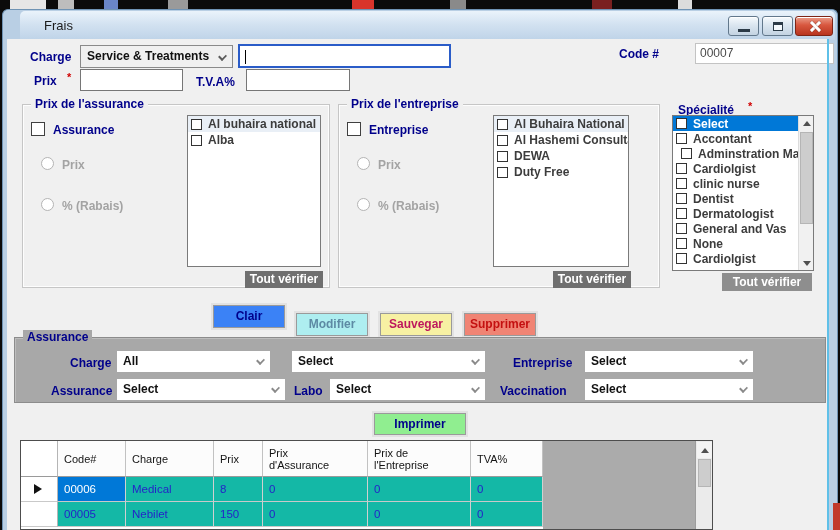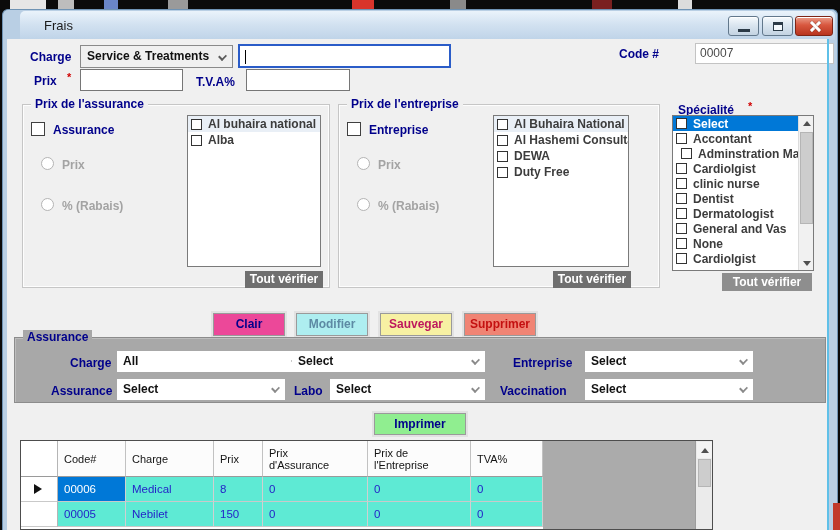--- a/index.html
+++ b/index.html
@@ -99,21 +99,21 @@
   .rech .grouptitle { background:#a8a8a8; }
   .flatcombo { position:absolute; background:#fff; font-size:12px; font-weight:bold; color:#111; padding:3px 18px 0 6px; height:21px; white-space:nowrap; overflow:hidden; cursor:pointer; }
   .flatcombo .chev { top:6px; border-color:#8a8a8a; }
 
   .printbtn { position:absolute; left:374px; top:413px; width:92px; height:22px; background:#90ee90; border:1px solid #9a9a9a; box-shadow:0 0 0 2px #e2e2e2; color:#00008b; font-weight:bold; font-size:12px; text-align:center; line-height:20px; cursor:pointer; }
 
   
   .grid { position:absolute; left:20px; top:440px; width:693px; height:90px; background:#ababab; border:1px solid #4d4d4d; overflow:hidden; }
   .gcell { position:absolute; overflow:hidden; white-space:nowrap; }
   .ghead { background:#fcfcfc; border-right:1px solid #c2c2c2; border-bottom:1px solid #9a9a9a; color:#141414; font-size:11px; display:flex; flex-direction:column; justify-content:center; padding-left:6px; }
-  .gdata { background:#5eead4; border-right:1px solid #d0d0d0; border-bottom:1px solid #c9c9c9; color:#2424c8; font-size:11.5px; display:flex; align-items:center; padding-left:6px; }
+  .gdata { background:#14b8a6; border-right:1px solid #d0d0d0; border-bottom:1px solid #c9c9c9; color:#2424c8; font-size:11.5px; display:flex; align-items:center; padding-left:6px; }
   .gdata.sel { background:#0078d7; color:#fff; }
   .gsel { background:#fff; border-right:1px solid #b5b5b5; border-bottom:1px solid #c9c9c9; }
   .rowarrow { position:absolute; left:13px; top:7px; width:0; height:0; border-top:5px solid transparent; border-bottom:5px solid transparent; border-left:8px solid #111; }
   .gscroll { position:absolute; top:0; right:0; width:17px; height:100%; background:#ebebeb; border-left:1px solid #9d9d9d; }
   .gscroll .arrbox { position:absolute; left:1px; top:1px; width:15px; height:16px; background:#f4f4f4; }
   .gscroll .tri-up { left:4px; top:6px; }
   .gscroll .thumb { top:18px; height:28px; left:2px; }
 </style>
 </head>
 <body>
@@ -266,30 +266,30 @@
           <span class="tri-up"></span>
         </div>
       <div class="thumb" style="top:16px;height:92px;"></div>
       <div class="arr" style="bottom:0;top:auto;">
           <span class="tri-dn"></span>
         </div>
     </div>
   </div>
   <div class="verifybtn light" style="left:722px;top:273px;width:90px;height:18px;line-height:18px;">Tout vérifier</div>
 
-  <div class="actbtn" style="left:213px;top:313px;background:#ec4899;color:#00008b;">Clair</div>
+  <div class="actbtn" style="left:213px;top:305px;background:#3b82f6;color:#00008b;">Clair</div>
   <div class="actbtn" style="left:296px;top:313px;background:#aeeef0;color:#5d8aa4;">Modifier</div>
   <div class="actbtn" style="left:380px;top:313px;background:#f7f1a3;color:#be185d;">Sauvegar</div>
   <div class="actbtn" style="left:464px;top:313px;background:#f08474;color:#c41010;">Supprimer</div>
 
   <div class="rech">
     <span class="grouptitle">Assurance</span>
   </div>
   <span class="nlabel" style="left:70px;top:356px;">Charge</span>
-  <div class="flatcombo" style="left:117px;top:351px;width:188px;"><span>All</span><span class="chev"></span></div>
+  <div class="flatcombo" style="left:117px;top:351px;width:153px;"><span>All</span><span class="chev"></span></div>
   <div class="flatcombo" style="left:292px;top:351px;width:193px;"><span>Select</span><span class="chev"></span></div>
   <span class="nlabel" style="left:513px;top:356px;">Entreprise</span>
   <div class="flatcombo" style="left:585px;top:351px;width:168px;"><span>Select</span><span class="chev"></span></div>
 
   <span class="nlabel" style="left:51px;top:384px;">Assurance</span>
   <div class="flatcombo" style="left:117px;top:379px;width:168px;"><span>Select</span><span class="chev"></span></div>
   <span class="nlabel" style="left:294px;top:384px;">Labo</span>
   <div class="flatcombo" style="left:330px;top:379px;width:155px;"><span>Select</span><span class="chev"></span></div>
   <span class="nlabel" style="left:500px;top:384px;">Vaccination</span>
   <div class="flatcombo" style="left:585px;top:379px;width:168px;"><span>Select</span><span class="chev"></span></div>

